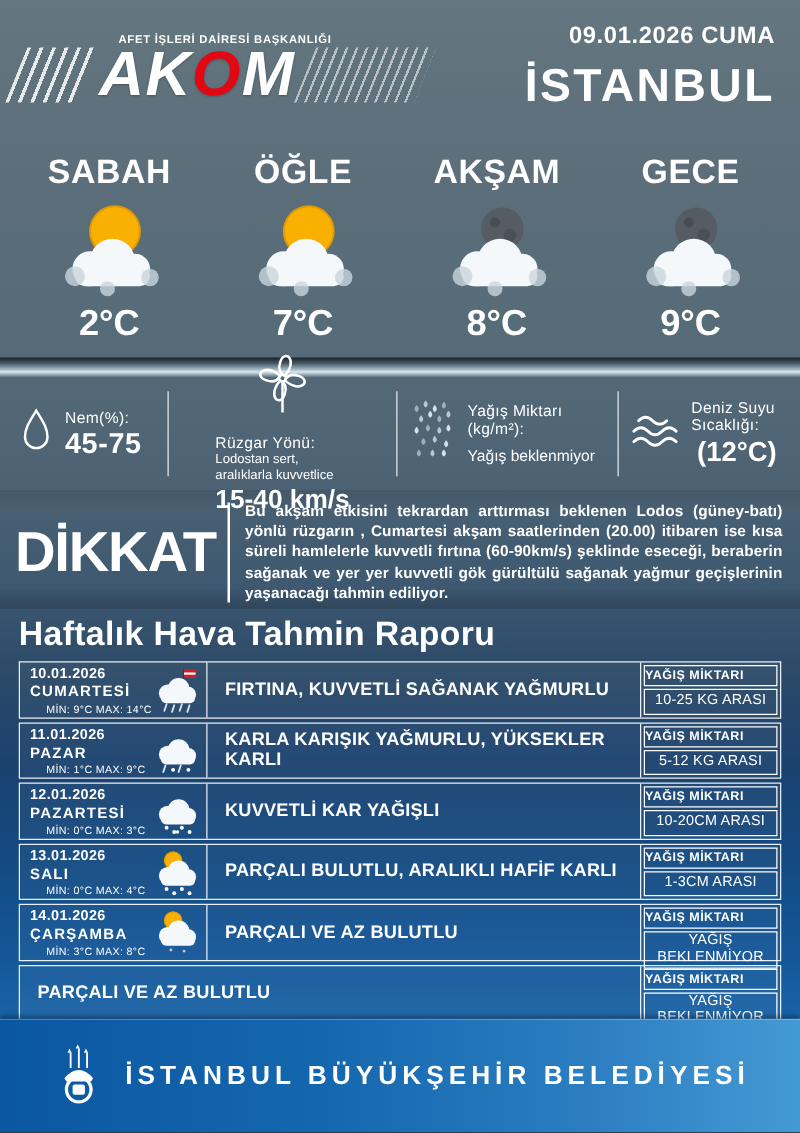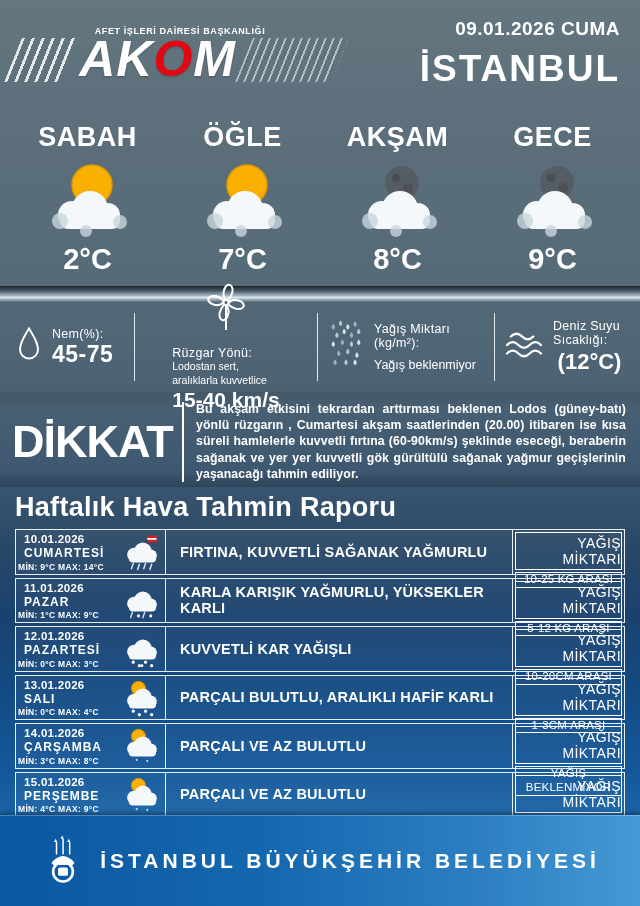--- a/index.html
+++ b/index.html
@@ -63,26 +63,26 @@
   .warning-bar { width:2px; height:80px; background:#fff; margin:0 12px 0 2px; flex:none; }
   .warning-text { flex:1; font-size:12.3px; font-weight:bold; line-height:1.32; text-align:justify; letter-spacing:.1px; }
 
   
   .weekly-title { font-size:27px; font-weight:800; letter-spacing:.3px; padding:5px 0 4px 15px; }
   .wtable { margin:2px 15px 0; display:flex; flex-direction:column; gap:3px; }
   .wrow { height:45.5px; display:flex; border:1px solid rgba(255,255,255,.9); background:rgba(255,255,255,.04); }
   .cell-date { width:150px; flex:none; border-right:1px solid rgba(255,255,255,.9); position:relative; padding:3px 4px 2px 8px; }
   .wdate { font-size:11.5px; letter-spacing:.3px;font-weight:bold; }
   .wday { font-size:12px; font-weight:bold; letter-spacing:1px; margin-top:1px; }
-  .wminmax { position:absolute; left:2px; bottom:2px; font-size:8.5px; font-weight:bold; letter-spacing:.3px; }
+  .wminmax { position:absolute; left:21px; bottom:2px; font-size:8.5px; font-weight:normal; letter-spacing:.3px; }
   .wicon { position:absolute; right:2px; top:2px; width:42px; height:40px; }
   .wicon svg { width:100%; height:100%; }
   .cell-desc { flex:1; display:flex; align-items:center; padding-left:14px; font-size:14.5px; font-weight:bold; letter-spacing:.2px; }
   .cell-amount { width:112px; flex:none; border-left:1px solid rgba(255,255,255,.9); display:flex; flex-direction:column; gap:2px; padding:2px; }
-  .amount-label { border:1px solid #fff; text-align:right; font-size:14px; font-weight:normal; letter-spacing:.4px; padding:2px 0; }
+  .amount-label { border:1px solid #fff; text-align:left; font-size:10px; font-weight:bold; letter-spacing:.4px; padding:2px 0; }
   .amount-value { border:1px solid #fff; flex:1; display:flex; align-items:center; justify-content:center; text-align:center; font-size:11.5px; line-height:1.2; padding:0 4px; letter-spacing:.2px; }
 
   
   .footer { position:absolute; left:0; right:0; bottom:0; height:91px;
     background:linear-gradient(90deg,#0b57a1 0%, #1467ae 40%, #2d7fc2 75%, #449ad4 100%);
     display:flex; align-items:center; justify-content:center; gap:14px;
     box-shadow:0 -2px 4px rgba(0,0,0,.35), inset 0 1px 0 rgba(255,255,255,.25); }
   .footer-text { font-size:21px; font-weight:800; letter-spacing:4px; }
   .footer-emblem { width:46px; height:56px; }
   .footer-emblem svg { width:100%; height:100%; }
@@ -404,38 +404,20 @@
             </svg></div>
       </div>
       <div class="cell-desc">PARÇALI VE AZ BULUTLU</div>
       <div class="cell-amount">
         <div class="amount-label">YAĞIŞ MİKTARI</div>
         <div class="amount-value">YAĞIŞ BEKLENMİYOR</div>
       </div>
     </div>
 
     <div class="wrow">
-      <div class="cell-date">
-        <div class="wdate">15.01.2026</div>
-        <div class="wday">PERŞEMBE</div>
-        <div class="wminmax">MİN: 4°C MAX: 9°C</div>
-        <div class="wicon"><svg viewBox="0 0 48 44">
-              <circle cx="20" cy="11" r="8" fill="#f9b000" stroke="#e09a00" stroke-width="1"></circle>
-              <g fill="#f4f8fb">
-                <circle cx="15" cy="25" r="8"></circle>
-                <circle cx="25" cy="21" r="10"></circle>
-                <circle cx="34" cy="26" r="7"></circle>
-                <rect x="9" y="25" width="31" height="9" rx="4.5"></rect>
-              </g>
-              <g fill="#fff" opacity=".7">
-                <circle cx="18" cy="38" r="1.3"></circle>
-                <circle cx="30" cy="39" r="1.3"></circle>
-              </g>
-            </svg></div>
-      </div>
       <div class="cell-desc">PARÇALI VE AZ BULUTLU</div>
       <div class="cell-amount">
         <div class="amount-label">YAĞIŞ MİKTARI</div>
         <div class="amount-value">YAĞIŞ BEKLENMİYOR</div>
       </div>
     </div>
 
   </div>
 
   <div class="footer">

